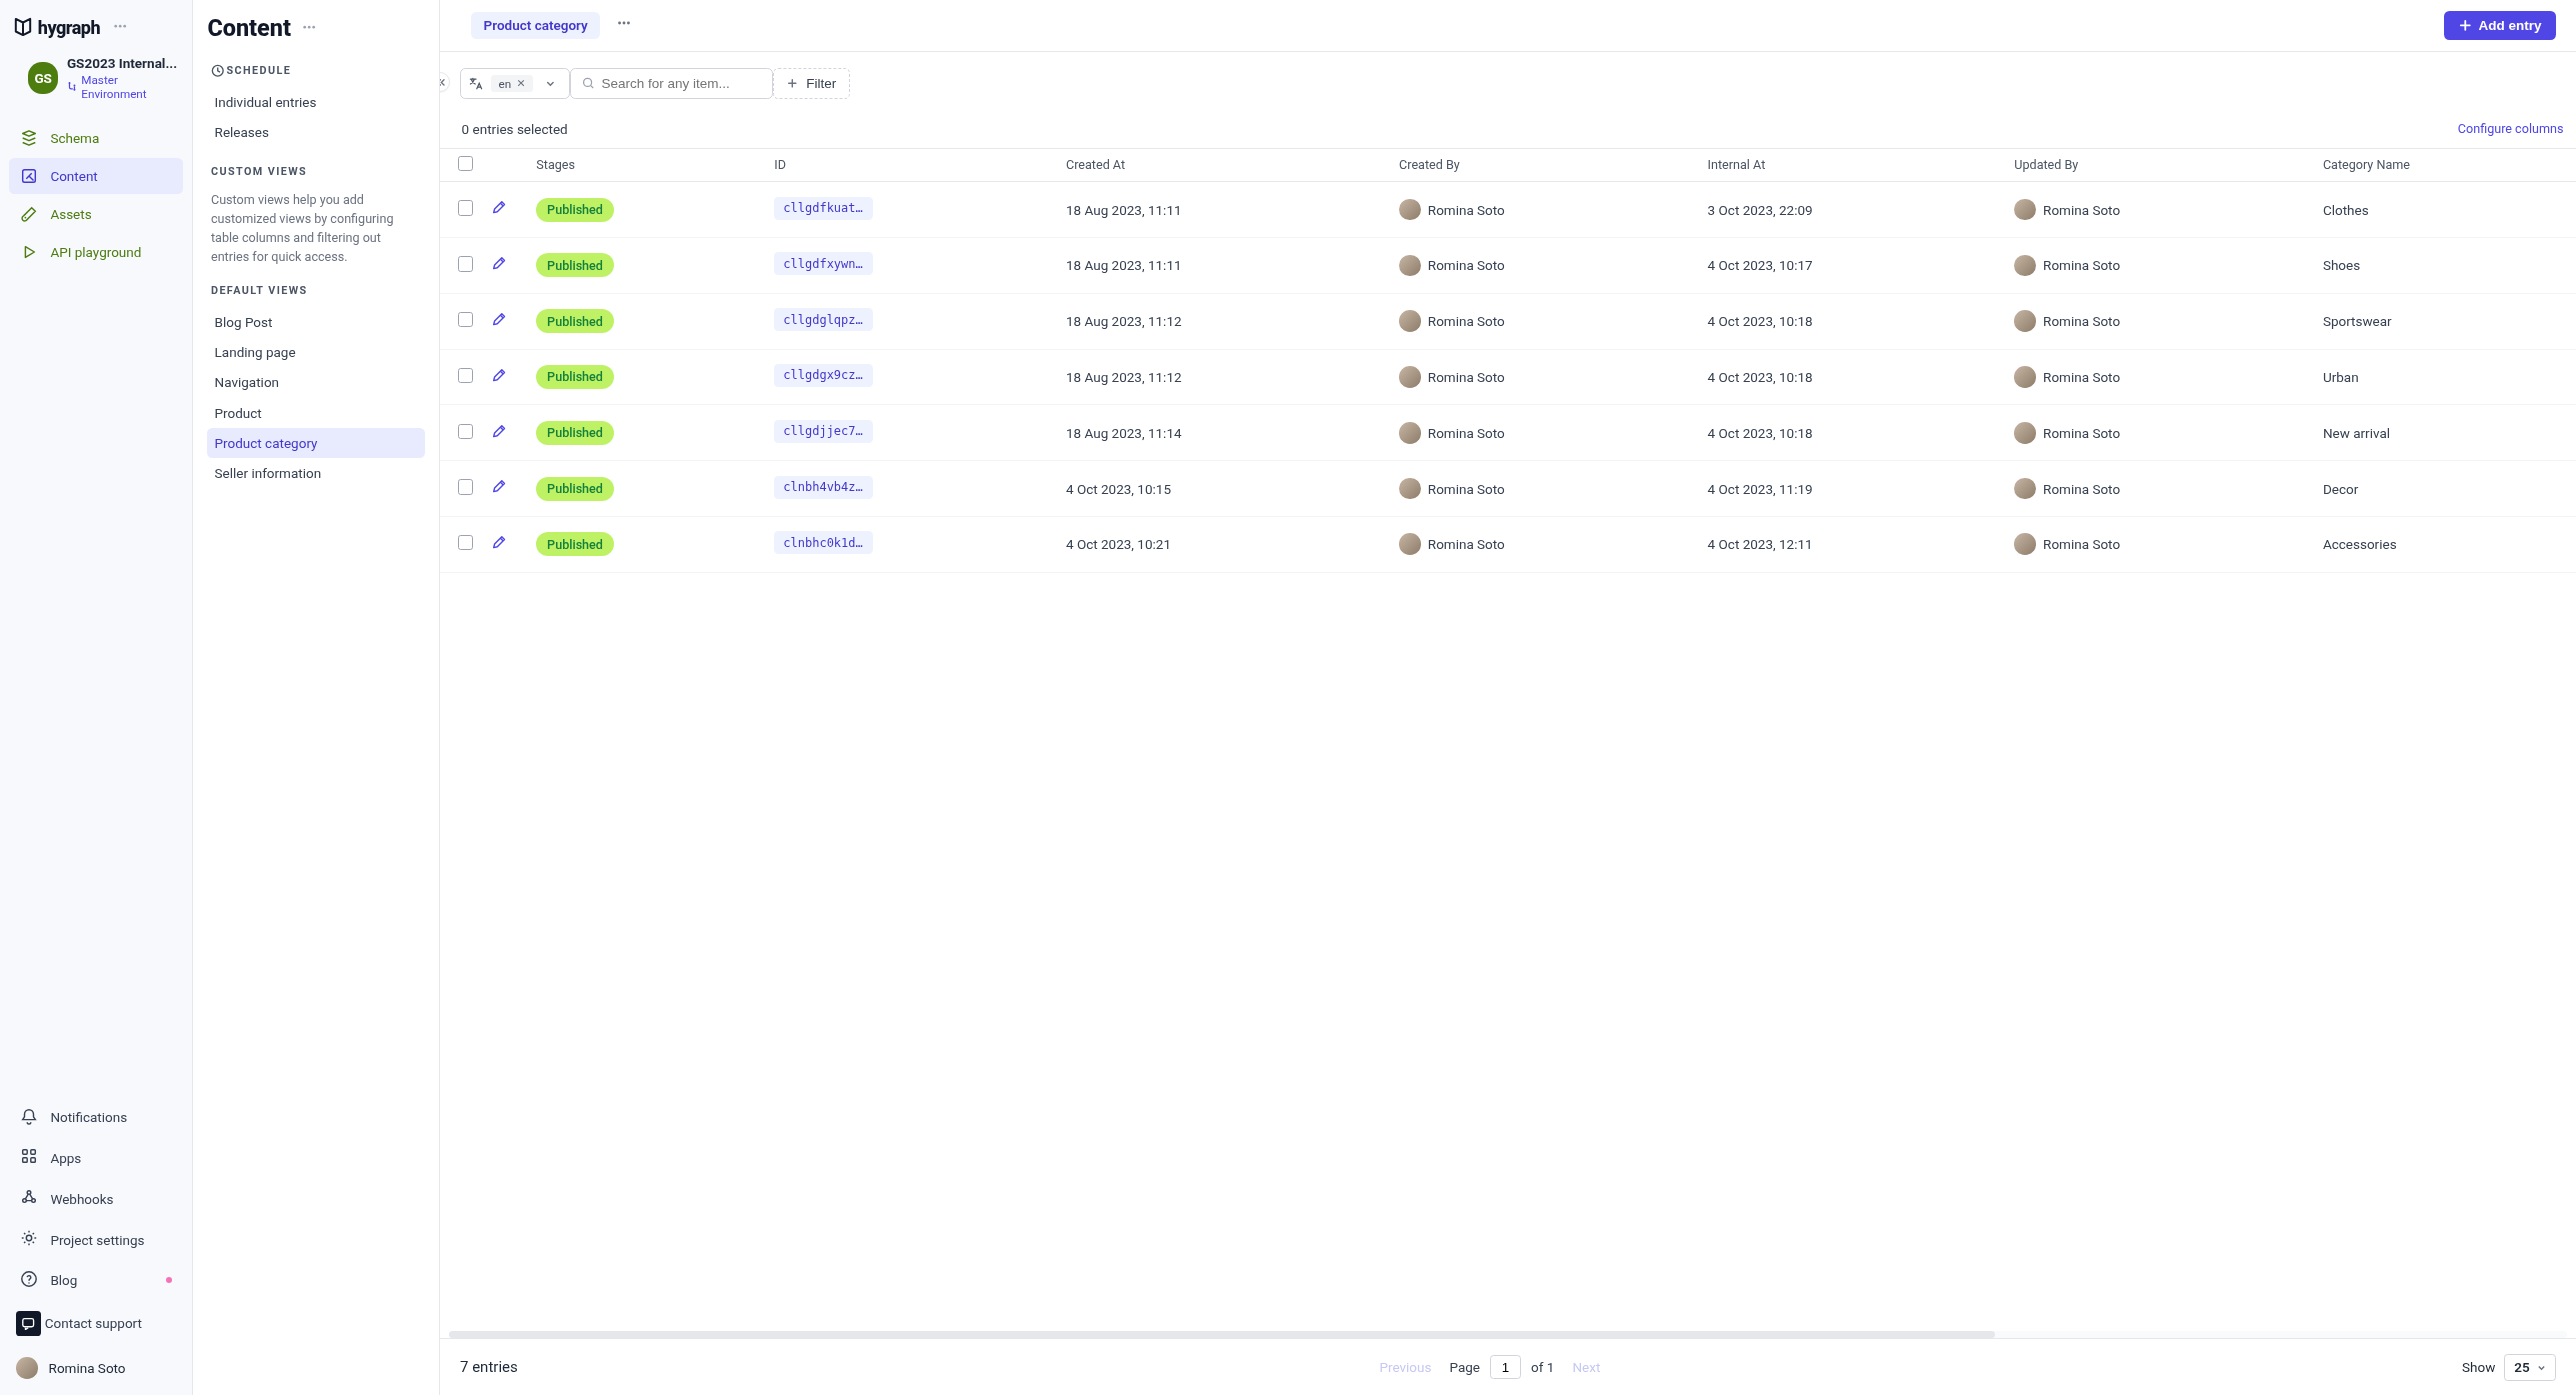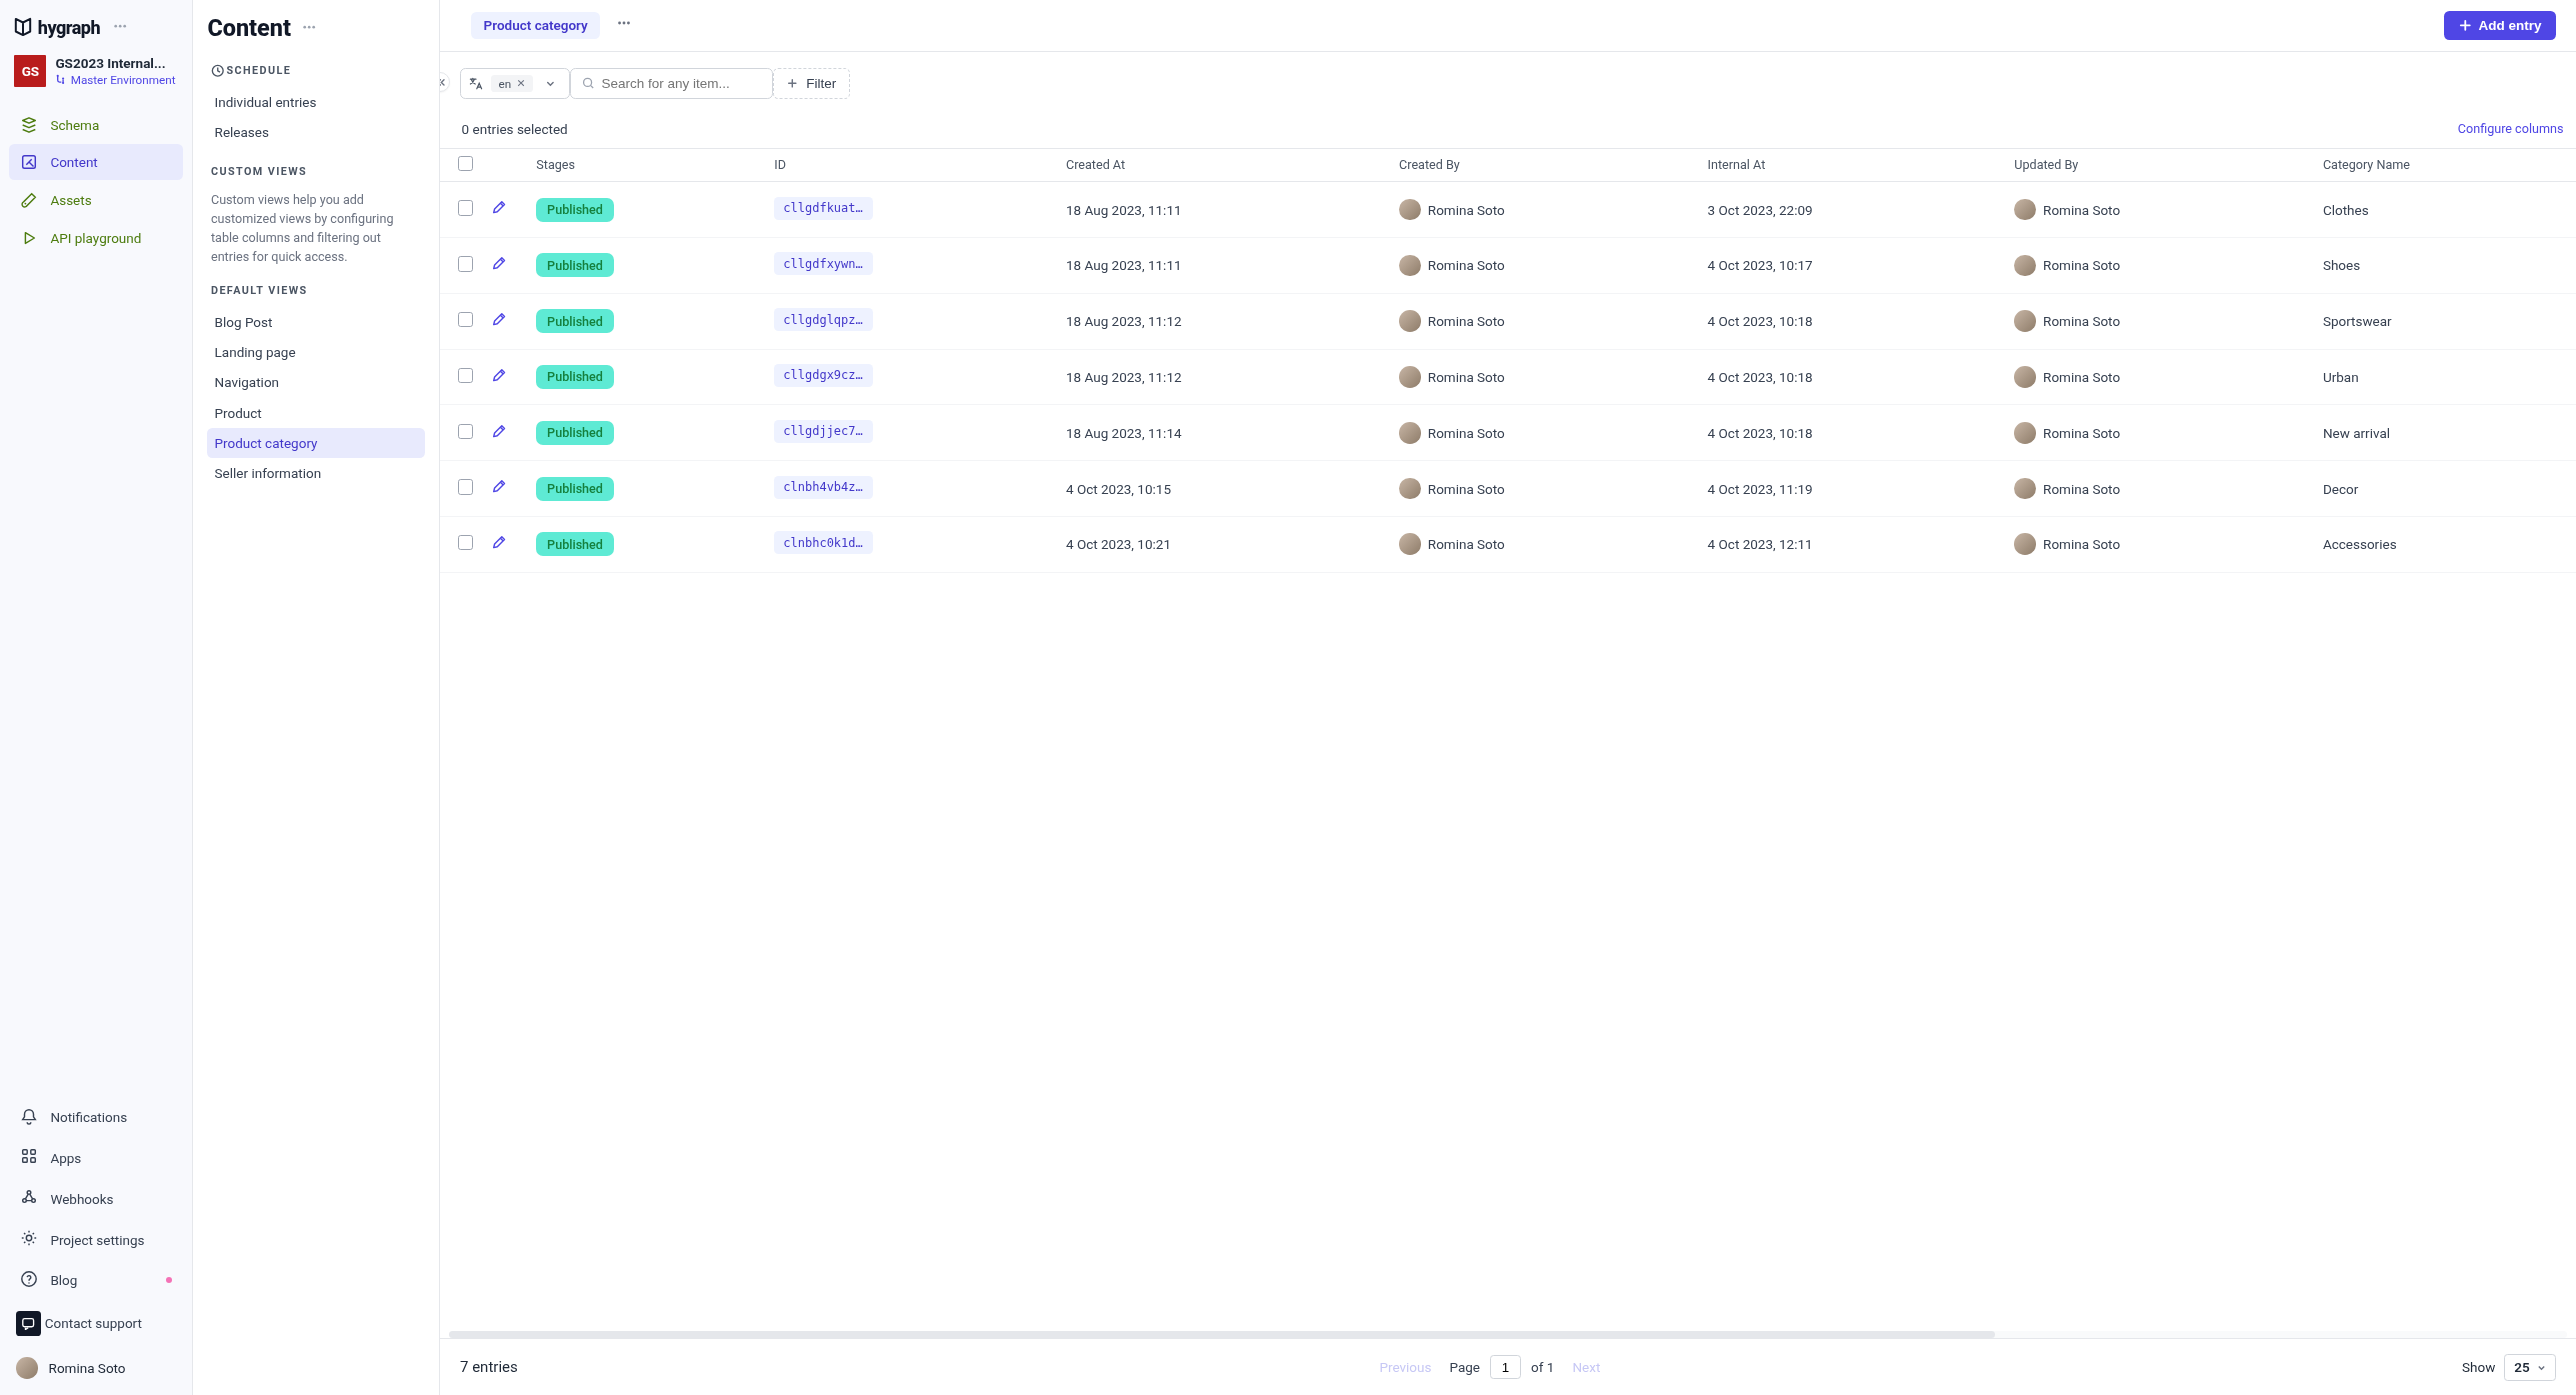--- a/index.html
+++ b/index.html
@@ -20,21 +20,21 @@
   display: flex;
   flex-direction: column;
   padding: 9px 5.4px 7.2px 5.4px;
 }
 .logo-row { display: flex; align-items: center; gap: 9px; padding: 5.4px 9px 10.8px 9px; }
 .logo { display: flex; align-items: center; gap: 5.4px; font-weight: 800; font-size: 18px; letter-spacing: -0.5px; color: #111827; }
 .logo svg { flex: none; }
 .logo-dots { color: #9CA3AF; font-size: 16px; cursor: pointer; padding: 3.6px; }
 
 .workspace { display: flex; align-items: center; gap: 9px; padding: 3.6px 9px 16px 9px; }
-.ws-badge { width: 32px; height: 32px; border-radius: 1px; background: #b91c1c; color: #fff; display: flex; align-items: center; justify-content: center; font-weight: 700; font-size: 13.5px; }
+.ws-badge { width: 32px; height: 32px; border-radius: 14px; background: #4d7c0f; color: #fff; display: flex; align-items: center; justify-content: center; font-weight: 700; font-size: 13.5px; margin-left: 14px; }
 .ws-info { display: flex; flex-direction: column; gap: 1.8px; }
 .ws-name { font-weight: 700; font-size: 13.5px; color: #1F2937; white-space: nowrap; overflow: hidden; text-overflow: ellipsis; max-width: 126px; }
 .ws-env { font-size: 11.7px; color: #4F46E5; display: flex; align-items: center; gap: 4.5px; }
 
 .nav1 { display: flex; flex-direction: column; gap: 1.8px; padding: 3.6px; }
 .nav1-item { display: flex; align-items: center; gap: 12.6px; padding: 9px 10.8px; border-radius: 5.4px; cursor: pointer; color: #4d7c0f; font-size: 13.5px; }
 .nav1-item.active { background: #E8EAFD; color: #4338CA; }
 .nav1-item .icon { width: 18px; height: 18px; flex: none; display: flex; align-items: center; justify-content: center; }
 
 .sidebar1-spacer { flex: 1; }
@@ -90,21 +90,21 @@
 .entries-selected { font-size: 13.5px; color: #374151; }
 .configure-link { color: #4F46E5; font-size: 12.6px; cursor: pointer; }
 
 table { width: 100%; border-collapse: collapse; }
 thead th { text-align: left; font-weight: 400; font-size: 12.6px; color: #4B5563; padding: 7.2px 9px; border-top: 0.9px solid #E5E7EB; border-bottom: 0.9px solid #E5E7EB; background: #fff; white-space: nowrap; }
 thead th:first-child { padding-left: 18px; }
 tbody td { padding: 14.4px 9px; border-bottom: 0.9px solid #F3F4F6; font-size: 13.5px; color: #374151; white-space: nowrap; vertical-align: middle; }
 tbody td:first-child { padding-left: 18px; }
 .checkbox { width: 15.3px; height: 15.3px; border: 1.4px solid #9CA3AF; border-radius: 2.7px; cursor: pointer; display: inline-block; }
 .edit-icon { color: #4F46E5; cursor: pointer; }
-.stage-badge { background: #5eead4; color: #15803D; padding: 4.5px 10.8px; border-radius: 7px; font-size: 12.6px; font-weight: 500; display: inline-block; }
+.stage-badge { background: #bef264; color: #15803D; padding: 4.5px 10.8px; border-radius: 12px; font-size: 12.6px; font-weight: 500; display: inline-block; }
 .id-badge { background: #EEF2FF; color: #4338CA; padding: 4.5px 9px; border-radius: 4.5px; font-size: 12px; font-family: ui-monospace, monospace; display: inline-block; max-width: 99px; overflow: hidden; text-overflow: ellipsis; }
 .user-cell { display: flex; align-items: center; gap: 7.2px; }
 
 .pagination { display: flex; justify-content: space-between; align-items: center; padding: 14.4px 20px; border-top: 0.9px solid #E5E7EB; }
 .pg-left { font-size: 15px; }
 .pg-center { display: flex; align-items: center; gap: 18px; font-size: 13.5px; color: #374151; }
 .pg-link { color: #C7C8F5; cursor: not-allowed; }
 .pg-input { width: 31px; text-align: center; border: 0.9px solid #D1D5DB; border-radius: 3.6px; padding: 3.6px; }
 .pg-right { display: flex; align-items: center; gap: 9px; }
 .pg-select { border: 0.9px solid #D1D5DB; border-radius: 3.6px; padding: 4.5px 9px; display: flex; align-items: center; gap: 7.2px; cursor: pointer; font-weight: 600; }

